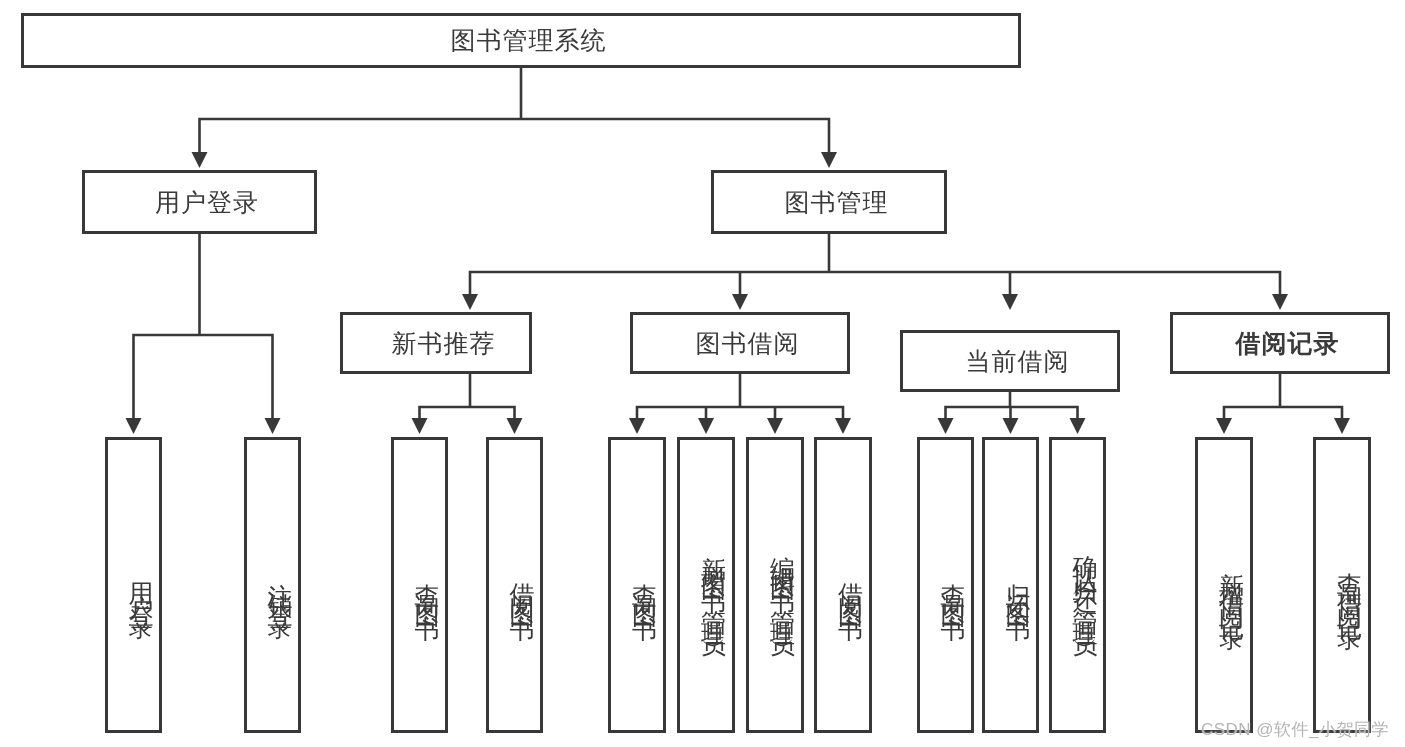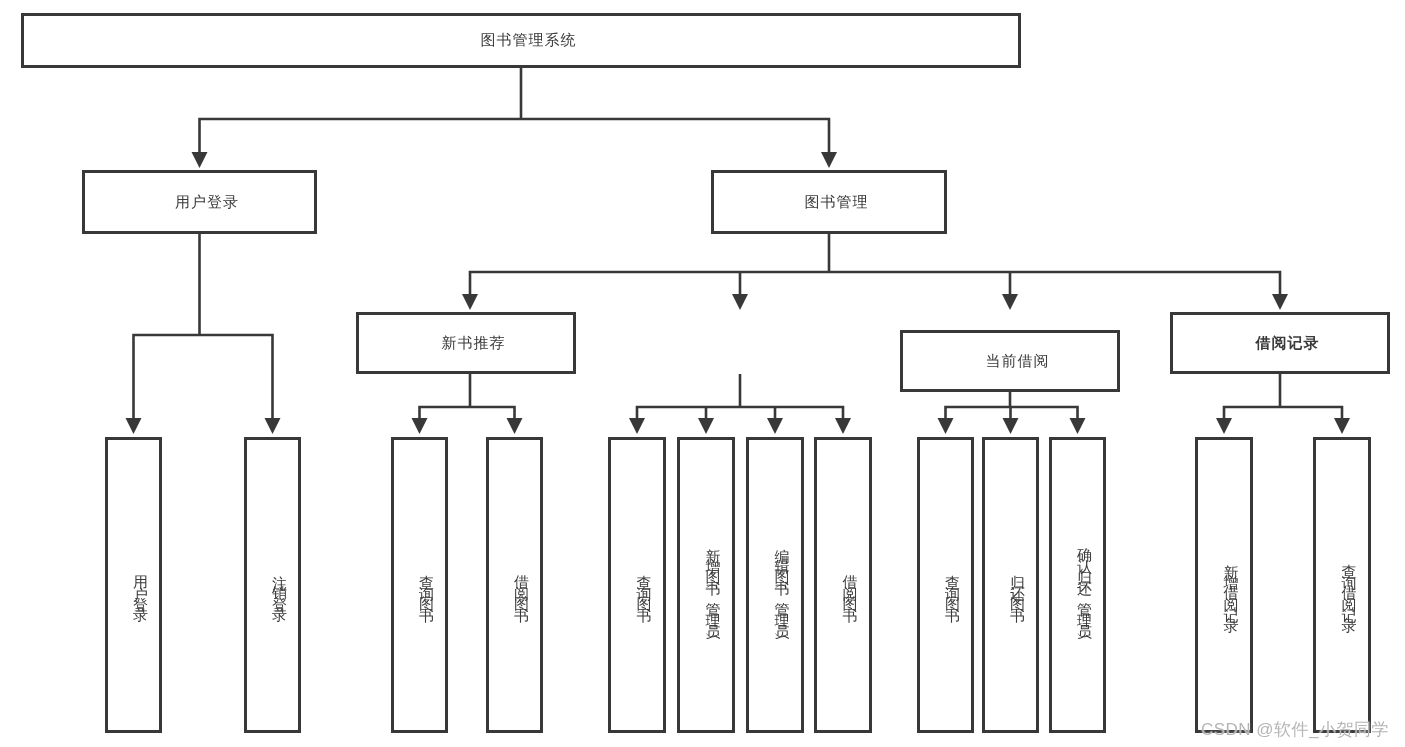--- a/index.html
+++ b/index.html
@@ -38,21 +38,21 @@
   }
   .node {
     position: absolute;
     box-sizing: border-box;
     background: var(--box-fill);
     border: 3px solid var(--box-border);
     color: var(--text);
     display: flex;
     align-items: center;
     justify-content: center;
-    font-size: 15px;
+    font-size: 25px;
     letter-spacing: 1px;
     white-space: nowrap;
     padding-left: 15px;
   }
   .node.v {
     writing-mode: vertical-rl;
     text-orientation: mixed;
     letter-spacing: 11px;
     white-space: normal;
     line-height: 1;
@@ -122,21 +122,22 @@
       <polygon class="ahead" points="1216,418 1232,418 1224,434"></polygon>
       <polygon class="ahead" points="1334,418 1350,418 1342,434"></polygon>
     </g>
   </svg>
 
   <div class="node h" style="left:21px; top:13px; width:1000px; height:55px;">图书管理系统</div>
 
   <div class="node h" style="left:82px; top:170px; width:235px; height:64px;">用户登录</div>
   <div class="node h" style="left:711px; top:170px; width:236px; height:64px;">图书管理</div>
 
-  <div class="node h" style="left:356px; top:312px; width:220px; height:62px;">新书推荐</div>
+  <div class="node h" style="left:340px; top:312px; width:192px; height:62px;">新书推荐</div>
+  <div class="node h" style="left:630px; top:312px; width:220px; height:62px;">图书借阅</div>
   <div class="node h" style="left:900px; top:330px; width:220px; height:62px;">当前借阅</div>
   <div class="node h" style="left:1170px; top:312px; width:220px; height:62px;font-weight:bold;">借阅记录</div>
 
   <div class="node v" style="left:105px; top:437px; width:57px; height:296px;">用户登录</div>
   <div class="node v" style="left:244px; top:437px; width:57px; height:296px;">注销登录</div>
 
   <div class="node v" style="left:391px; top:437px; width:57px; height:296px;">查询图书</div>
   <div class="node v" style="left:486px; top:437px; width:57px; height:296px;">借阅图书</div>
 
   <div class="node v" style="left:608px; top:437px; width:58px; height:296px;">查询图书</div>

